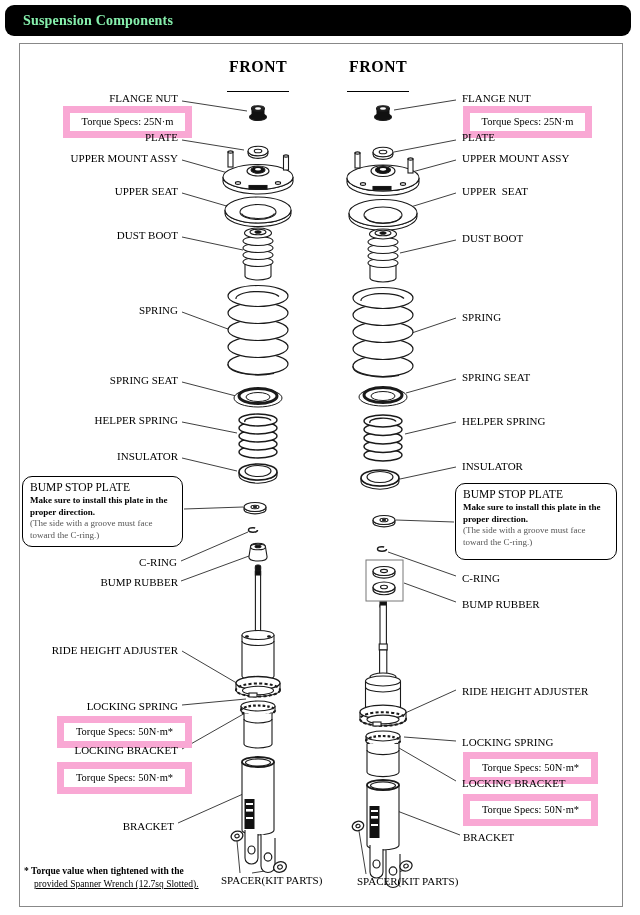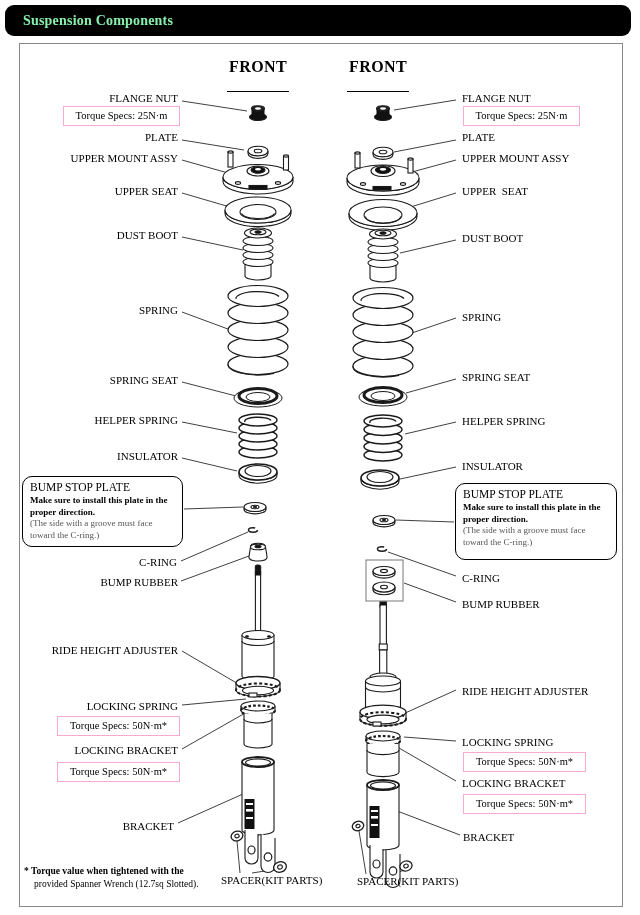--- a/index.html
+++ b/index.html
@@ -6,21 +6,21 @@
   .page{position:relative;width:640px;height:915px;background:#fff;overflow:hidden;
         font-family:"Liberation Serif","DejaVu Serif",serif;color:#000;}
   .header-bar{position:absolute;left:5px;top:5px;width:626px;height:31px;background:#000;
         border-radius:9px;display:flex;align-items:center;}
   .header-bar .title{color:#86efac;font-weight:bold;font-size:14px;margin-left:18px;letter-spacing:.2px;}
   .diagram-box{position:absolute;left:19px;top:43px;width:602px;height:862px;border:1px solid #888;background:#fff;}
   .col-head{position:absolute;transform:translateX(-50%);font-weight:bold;font-size:16px;
         border-bottom:1.6px solid #000;padding:0 2px 15px 2px;letter-spacing:.4px;}
   .lbl{position:absolute;font-size:11px;line-height:14px;height:14px;white-space:pre;}
   .lbl.r{text-align:right;}
-  .torque-box{position:absolute;border:1px solid #f9a8d4;font-size:10.5px;line-height:18px;height:18px;
+  .torque-box{position:absolute;border:7px solid #f9a8d4;font-size:10.5px;line-height:18px;height:18px;
         text-align:center;white-space:pre;background:#fff;}
   .note-box{position:absolute;border:1.5px solid #000;border-radius:10px;background:#fff;padding:3px 7px 2px 7px;box-sizing:border-box;}
   .note-box .nb-title{font-size:11.5px;line-height:15px;}
   .note-box .nb-line1{font-size:9px;line-height:11.5px;font-weight:bold;}
   .note-box .nb-line2{font-size:9px;line-height:11.5px;color:#555;}
   .footnote1{position:absolute;font-size:9.5px;font-weight:bold;white-space:pre;}
   .footnote2{position:absolute;font-size:9.5px;white-space:pre;}
   .spacer-lbl{position:absolute;font-size:11px;white-space:pre;}
   svg.canvas{position:absolute;left:0;top:0;}
 </style>
@@ -395,21 +395,21 @@
   <div class="lbl r" style="right:462px;top:575px;left:30px;">BUMP RUBBER</div>
   <div class="lbl r" style="right:462px;top:643px;left:30px;">RIDE HEIGHT ADJUSTER</div>
   <div class="lbl r" style="right:462px;top:699px;left:30px;">LOCKING SPRING</div>
   <div class="torque-box" style="left:57px;top:716px;width:121px;">Torque Specs: 50N·m*</div>
   <div class="lbl r" style="right:462px;top:743px;left:30px;">LOCKING BRACKET</div>
   <div class="torque-box" style="left:57px;top:762px;width:121px;">Torque Specs: 50N·m*</div>
   <div class="lbl r" style="right:466px;top:819px;left:30px;">BRACKET</div>
   <div class="spacer-lbl" style="left:221px;top:874px;">SPACER(KIT PARTS)</div>
 
   <div class="footnote1" style="left:24px;top:866px;">* Torque value when tightened with the</div>
-  <div class="footnote2" style="left:34px;top:879px;">provided Spanner Wrench (12.7sq Slotted).</div>
+  <div class="footnote2" style="left:34px;top:879px;text-decoration:underline;">provided Spanner Wrench (12.7sq Slotted).</div>
 
   <div class="lbl" style="left:462px;top:91px;">FLANGE NUT</div>
   <div class="torque-box" style="left:463px;top:106px;width:115px;">Torque Specs: 25N·m</div>
   <div class="lbl" style="left:462px;top:130px;">PLATE</div>
   <div class="lbl" style="left:462px;top:151px;">UPPER MOUNT ASSY</div>
   <div class="lbl" style="left:462px;top:184px;">UPPER  SEAT</div>
   <div class="lbl" style="left:462px;top:231px;">DUST BOOT</div>
   <div class="lbl" style="left:462px;top:310px;">SPRING</div>
   <div class="lbl" style="left:462px;top:370px;">SPRING SEAT</div>
   <div class="lbl" style="left:462px;top:414px;">HELPER SPRING</div>

